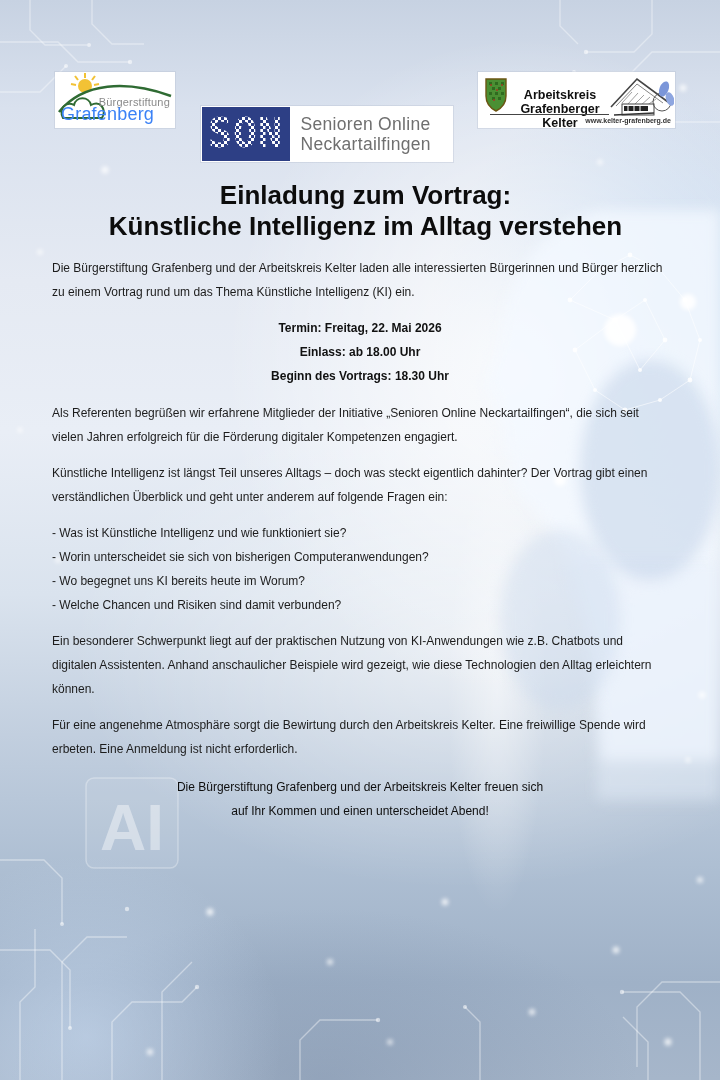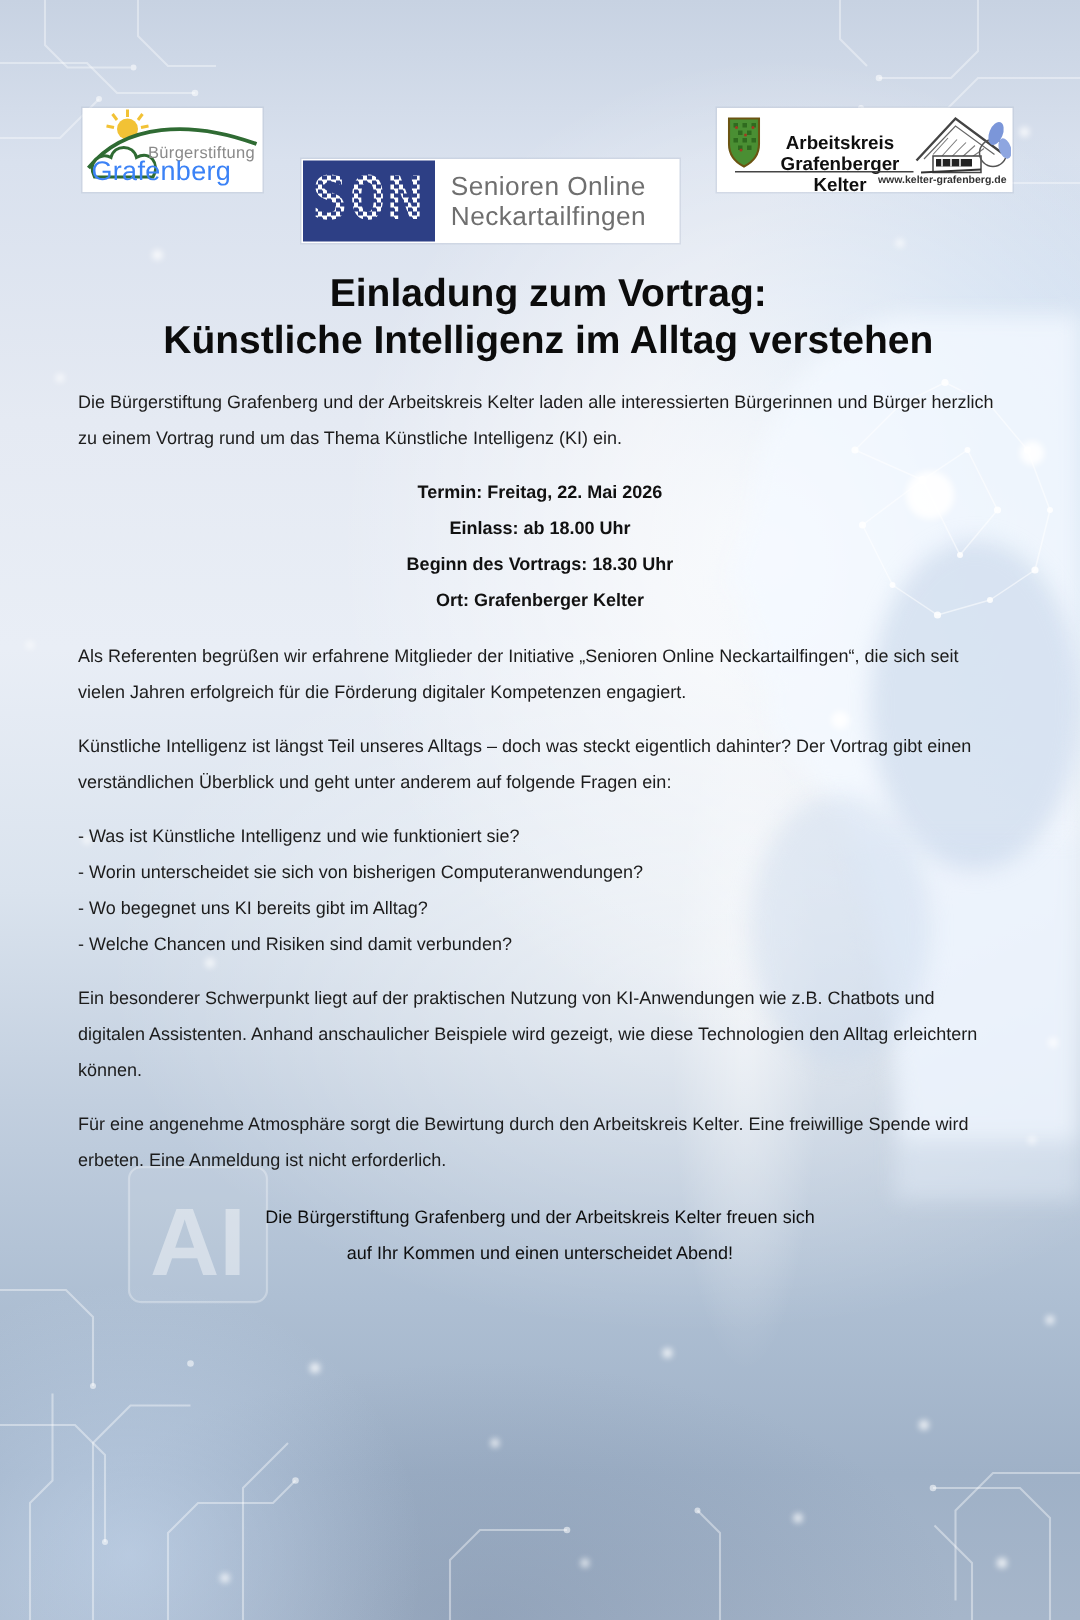--- a/index.html
+++ b/index.html
@@ -265,32 +265,31 @@
     <div>Künstliche Intelligenz im Alltag verstehen</div>
   </div>
 
   <div class="content">
     <div class="blk">Die Bürgerstiftung Grafenberg und der Arbeitskreis Kelter laden alle interessierten Bürgerinnen und Bürger herzlich zu einem Vortrag rund um das Thema Künstliche Intelligenz (KI) ein.</div>
 
     <div class="blk blk-details">
       <div>Termin: Freitag, 22. Mai 2026</div>
       <div>Einlass: ab 18.00 Uhr</div>
       <div>Beginn des Vortrags: 18.30 Uhr</div>
-      <div>Ort: Grafenberger Kelter</div>
     </div>
 
     <div class="blk">Als Referenten begrüßen wir erfahrene Mitglieder der Initiative „Senioren Online Neckartailfingen“, die sich seit vielen Jahren erfolgreich für die Förderung digitaler Kompetenzen engagiert.</div>
 
 
     <div class="blk">Künstliche Intelligenz ist längst Teil unseres Alltags – doch was steckt eigentlich dahinter? Der Vortrag gibt einen verständlichen Überblick und geht unter anderem auf folgende Fragen ein:</div>
 
     <div class="blk">
       <div class="q-line">- Was ist Künstliche Intelligenz und wie funktioniert sie?</div>
       <div class="q-line">- Worin unterscheidet sie sich von bisherigen Computeranwendungen?</div>
-      <div class="q-line">- Wo begegnet uns KI bereits gibt im Alltag?</div>
+      <div class="q-line">- Wo begegnet uns KI bereits heute im Worum?</div>
       <div class="q-line">- Welche Chancen und Risiken sind damit verbunden?</div>
     </div>
 
     <div class="blk">Ein besonderer Schwerpunkt liegt auf der praktischen Nutzung von KI-Anwendungen wie z.B. Chatbots und digitalen Assistenten. Anhand anschaulicher Beispiele wird gezeigt, wie diese Technologien den Alltag erleichtern können.</div>
 
     <div class="blk">Für eine angenehme Atmosphäre sorgt die Bewirtung durch den Arbeitskreis Kelter. Eine freiwillige Spende wird erbeten. Eine Anmeldung ist nicht erforderlich.</div>
 
     <div class="blk-closing">
       <div>Die Bürgerstiftung Grafenberg und der Arbeitskreis Kelter freuen sich</div>
       <div>auf Ihr Kommen und einen unterscheidet Abend!</div>

